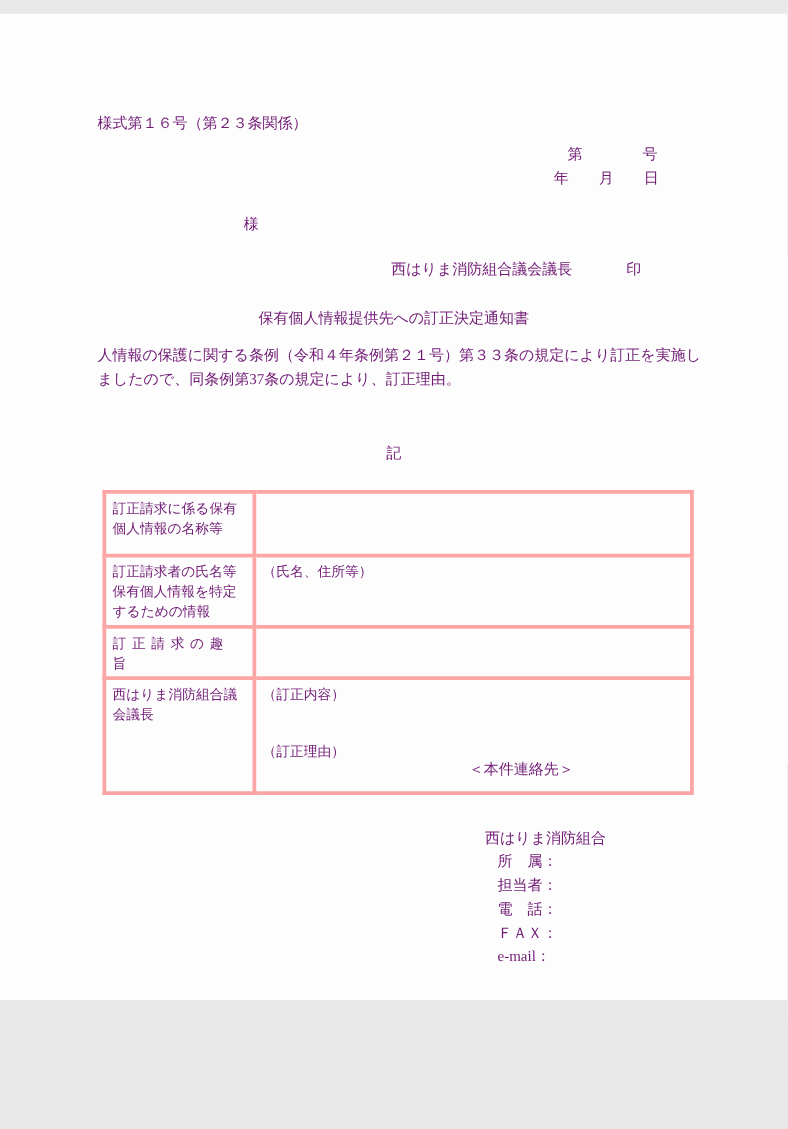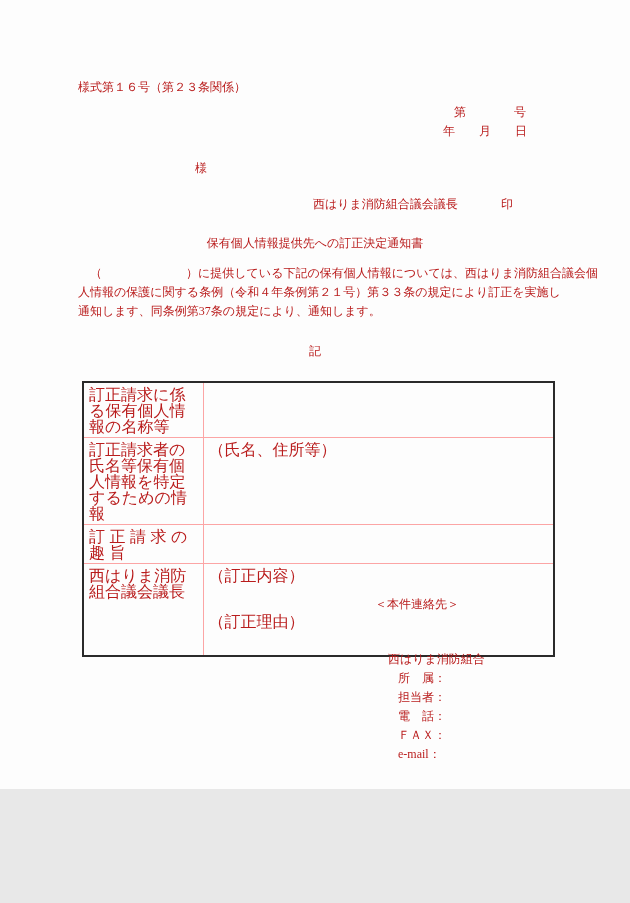--- a/index.html
+++ b/index.html
@@ -1,33 +1,33 @@
 <!DOCTYPE html>
 <html><head>
 <meta charset="utf-8">
 <style>
   html,body { margin:0; padding:0; background:#e8e8e8; }
   .page {
-    position:relative; width:630px; height:789px; margin:0 auto;
-    background:#fdfdfd; color:#b91c1c; overflow:hidden;
+    position:relative; width:630px; height:789px; margin:11px auto;
+    background:#fdfdfd; color:#701a75; overflow:hidden;
     font-family:"Liberation Serif","DejaVu Serif",serif;
     font-size:12px; line-height:15px;
   }
   .abs { position:absolute; white-space:nowrap; }
   .center { left:0; right:0; text-align:center; }
   .sender-row { display:flex; justify-content:space-between; }
   .bline { height:19px; white-space:nowrap; }
   table.info {
     position:absolute; left:82px; top:381px; width:473px;
     border-collapse:collapse; table-layout:fixed;
     border:2px solid #2a2a2a;
   }
   table.info td {
-    border:1px solid #fca5a5; vertical-align:top;
-    padding:4px 5px 2px 5px; font-size:16px; line-height:16px;
+    border:3px solid #fca5a5; vertical-align:top;
+    padding:4px 5px 2px 5px; font-size:11px; line-height:16px;
   }
   td.mid { vertical-align:middle; }
   td.just { letter-spacing:4.5px; padding-right:2px; }
   .val-bottom { margin-top:30px; }
   .contact-line { height:19px; }
 </style>
 </head>
 <body>
 
 <div class="page">
@@ -41,23 +41,22 @@
   <div class="abs" style="left:195px; top:161px;">様</div>
 
   <div class="abs sender-row" style="left:313px; top:197px; width:200px;">
     <span>西はりま消防組合議会議長</span>
     <span>印</span>
   </div>
 
   <div class="abs center" style="top:236px;">保有個人情報提供先への訂正決定通知書</div>
 
   <div class="abs" style="left:78px; top:266px;">
-    <div class="bline">　（　　　　　　　）に提供している下記の保有個人情報については、西はりま消防組合議会個</div>
     <div class="bline">人情報の保護に関する条例（令和４年条例第２１号）第３３条の規定により訂正を実施し</div>
-    <div class="bline">通知します、同条例第37条の規定により、通知します。</div>
+    <div class="bline">ましたので、同条例第37条の規定により、訂正理由。</div>
   </div>
 
   <div class="abs center" style="top:344px;">記</div>
 
   <table class="info">
     <colgroup>
         <col style="width:120px">
         <col>
       </colgroup>
     <tbody>

